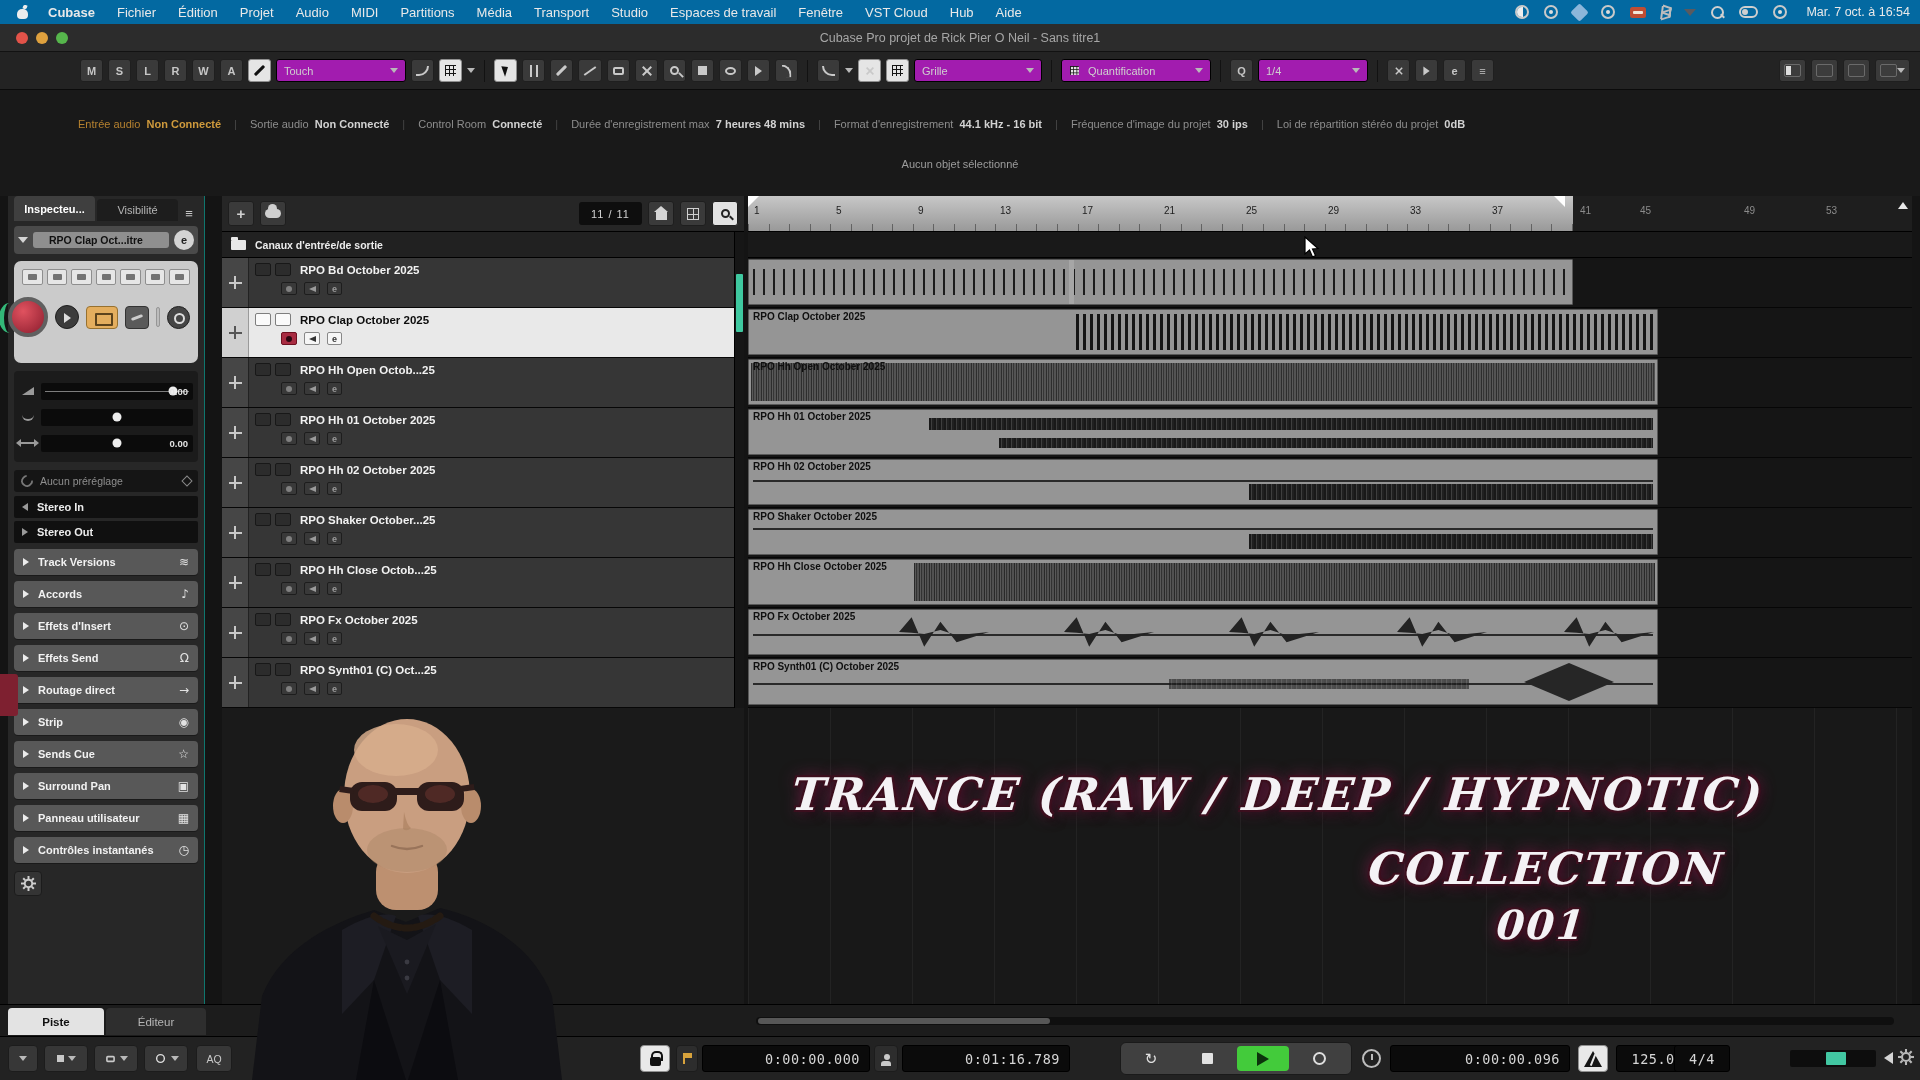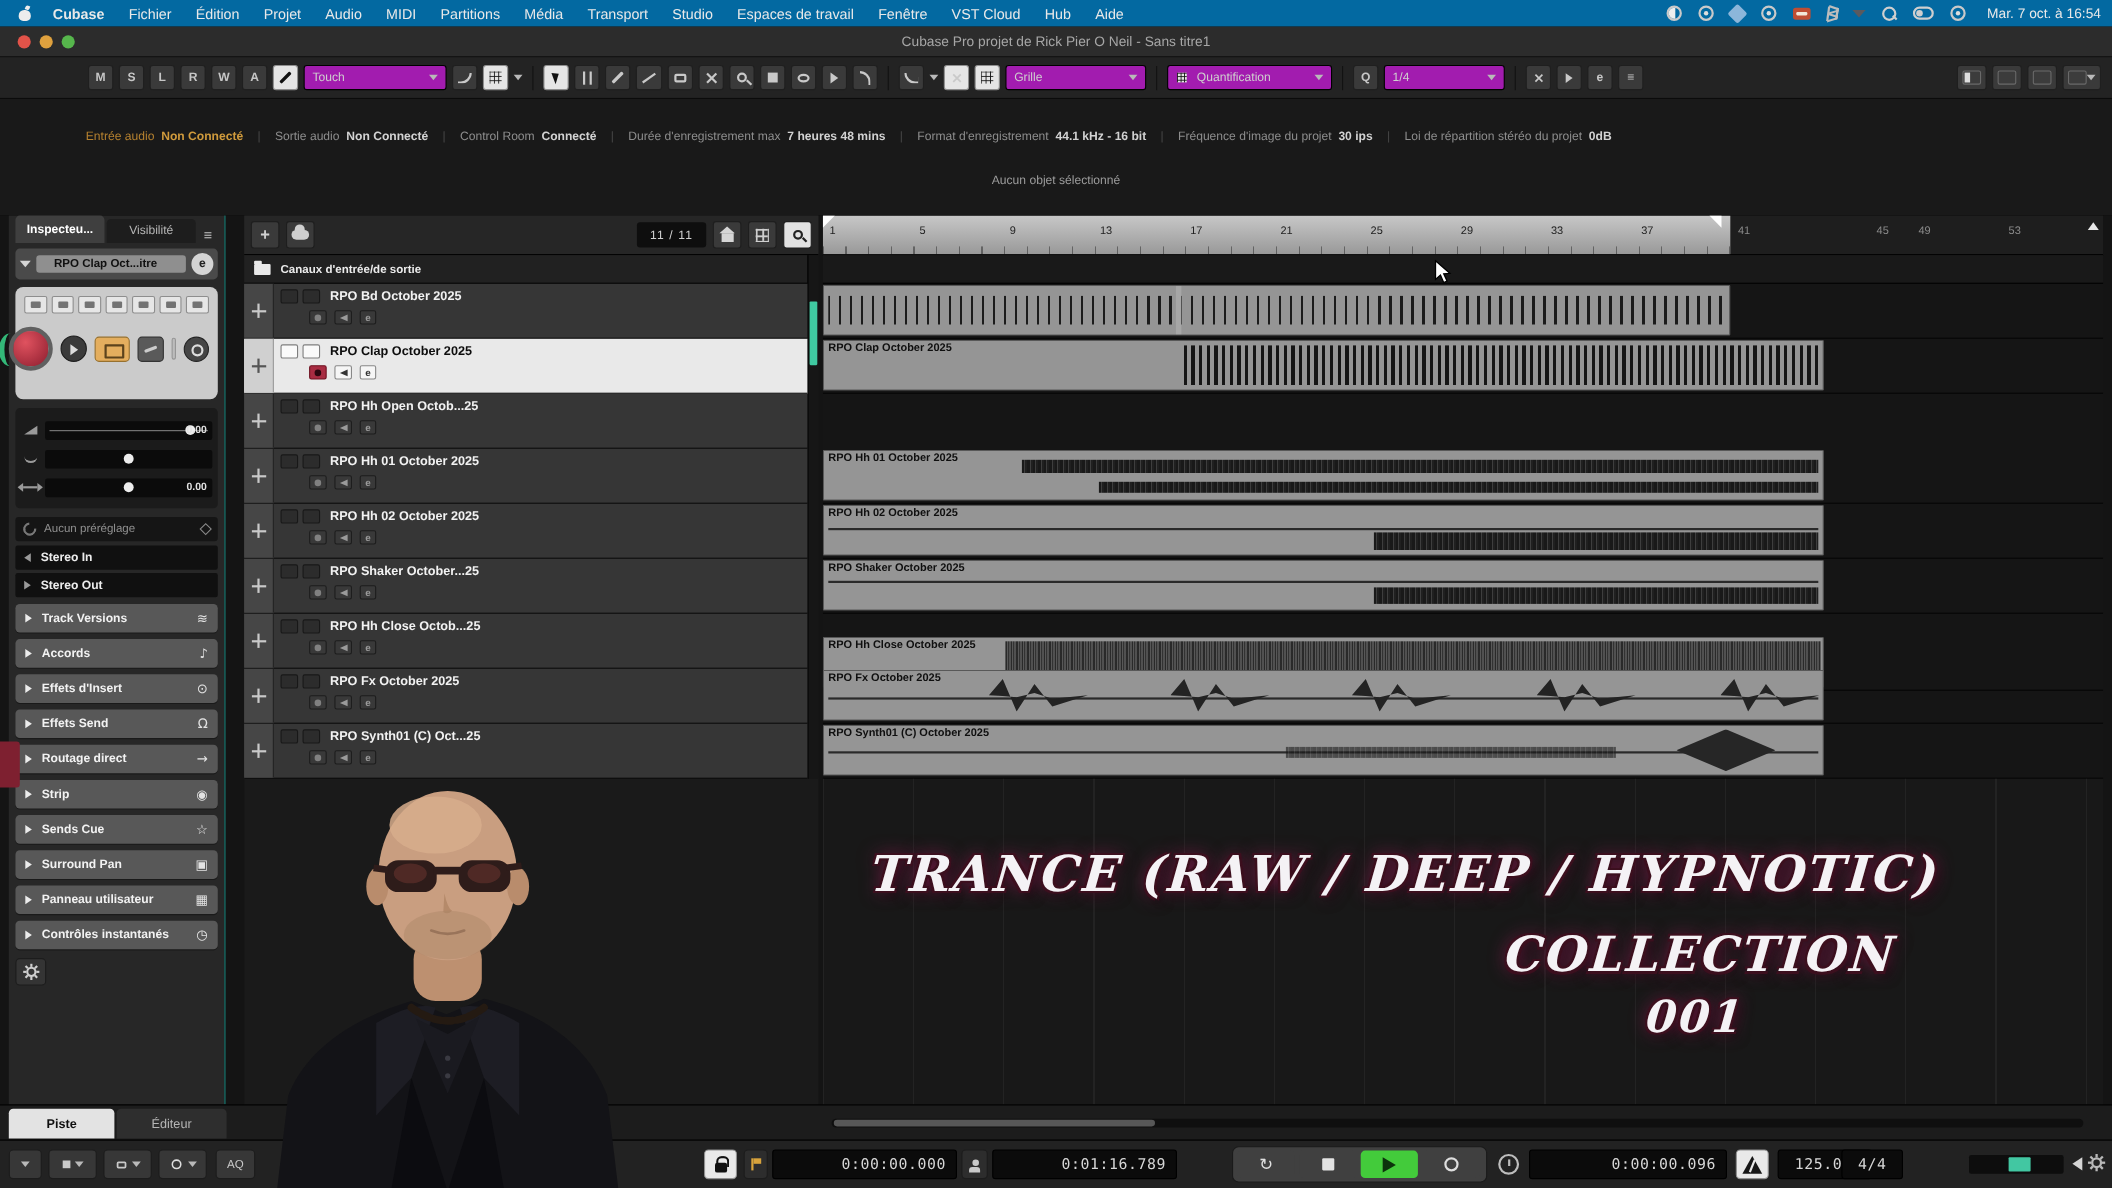--- a/index.html
+++ b/index.html
@@ -725,37 +725,43 @@
       <span class="rnum" style="left:88px">5</span>
       <span class="rnum" style="left:170px">9</span>
       <span class="rnum" style="left:252px">13</span>
       <span class="rnum" style="left:334px">17</span>
       <span class="rnum" style="left:416px">21</span>
       <span class="rnum" style="left:498px">25</span>
       <span class="rnum" style="left:580px">29</span>
       <span class="rnum" style="left:662px">33</span>
       <span class="rnum" style="left:744px">37</span>
       <span class="rnum dark" style="left:832px">41</span>
-      <span class="rnum dark" style="left:958px">45</span>
+      <span class="rnum dark" style="left:892px">45</span>
       <span class="rnum dark" style="left:996px">49</span>
       <span class="rnum dark" style="left:1078px">53</span>
       <span class="vscroll-arrow"></span>
     </div>
     <div class="iolane"></div>
 
     <div class="lane" style="top:62px">
       <div class="clip" style="left:0;width:825px">
         <div class="wave ticks" style="left:4px;right:6px;top:9px;bottom:9px"></div>
         <div style="position:absolute;left:320px;top:0;bottom:0;width:5px;background:#a6a6a6"></div>
       </div>
     </div>
     <div class="lane" style="top:112px">
       <div class="clip" style="left:0;width:910px">
         <span class="clipname">RPO Clap October 2025</span>
         <div class="wave bars" style="left:327px;right:4px;top:4px;bottom:4px"></div>
+      </div>
+    </div>
+    <div class="lane" style="top:162px">
+      <div class="clip" style="left:0;width:910px">
+        <span class="clipname">RPO Hh Open October 2025</span>
+        <div class="wave noise" style="left:2px;right:2px;top:3px;bottom:3px;opacity:.92"></div>
       </div>
     </div>
     <div class="lane" style="top:212px">
       <div class="clip" style="left:0;width:910px">
         <span class="clipname">RPO Hh 01 October 2025</span>
         <div class="wave dense" style="left:180px;right:4px;top:8px;height:12px"></div>
         <div class="wave dense" style="left:250px;right:4px;top:28px;height:10px"></div>
       </div>
     </div>
     <div class="lane" style="top:262px">
@@ -765,21 +771,21 @@
         <div class="wave dense" style="left:500px;right:4px;top:24px;height:16px"></div>
       </div>
     </div>
     <div class="lane" style="top:312px">
       <div class="clip" style="left:0;width:910px">
         <span class="clipname">RPO Shaker October 2025</span>
         <div class="wave hline" style="left:4px;right:4px;top:18px;height:2px"></div>
         <div class="wave dense" style="left:500px;right:4px;top:24px;height:15px"></div>
       </div>
     </div>
-    <div class="lane" style="top:382px">
+    <div class="lane" style="top:362px">
       <div class="clip" style="left:0;width:910px">
         <span class="clipname">RPO Hh Close October 2025</span>
         <div class="wave noise" style="left:165px;right:2px;top:3px;bottom:3px;opacity:.95"></div>
       </div>
     </div>
     <div class="lane" style="top:412px">
       <div class="clip" style="left:0;width:910px">
         <span class="clipname">RPO Fx October 2025</span>
         <div class="wave hline" style="left:4px;right:4px;top:24px;height:2px"></div>
         <div class="wave spike" style="left:150px;width:90px;top:6px;bottom:6px"></div>

